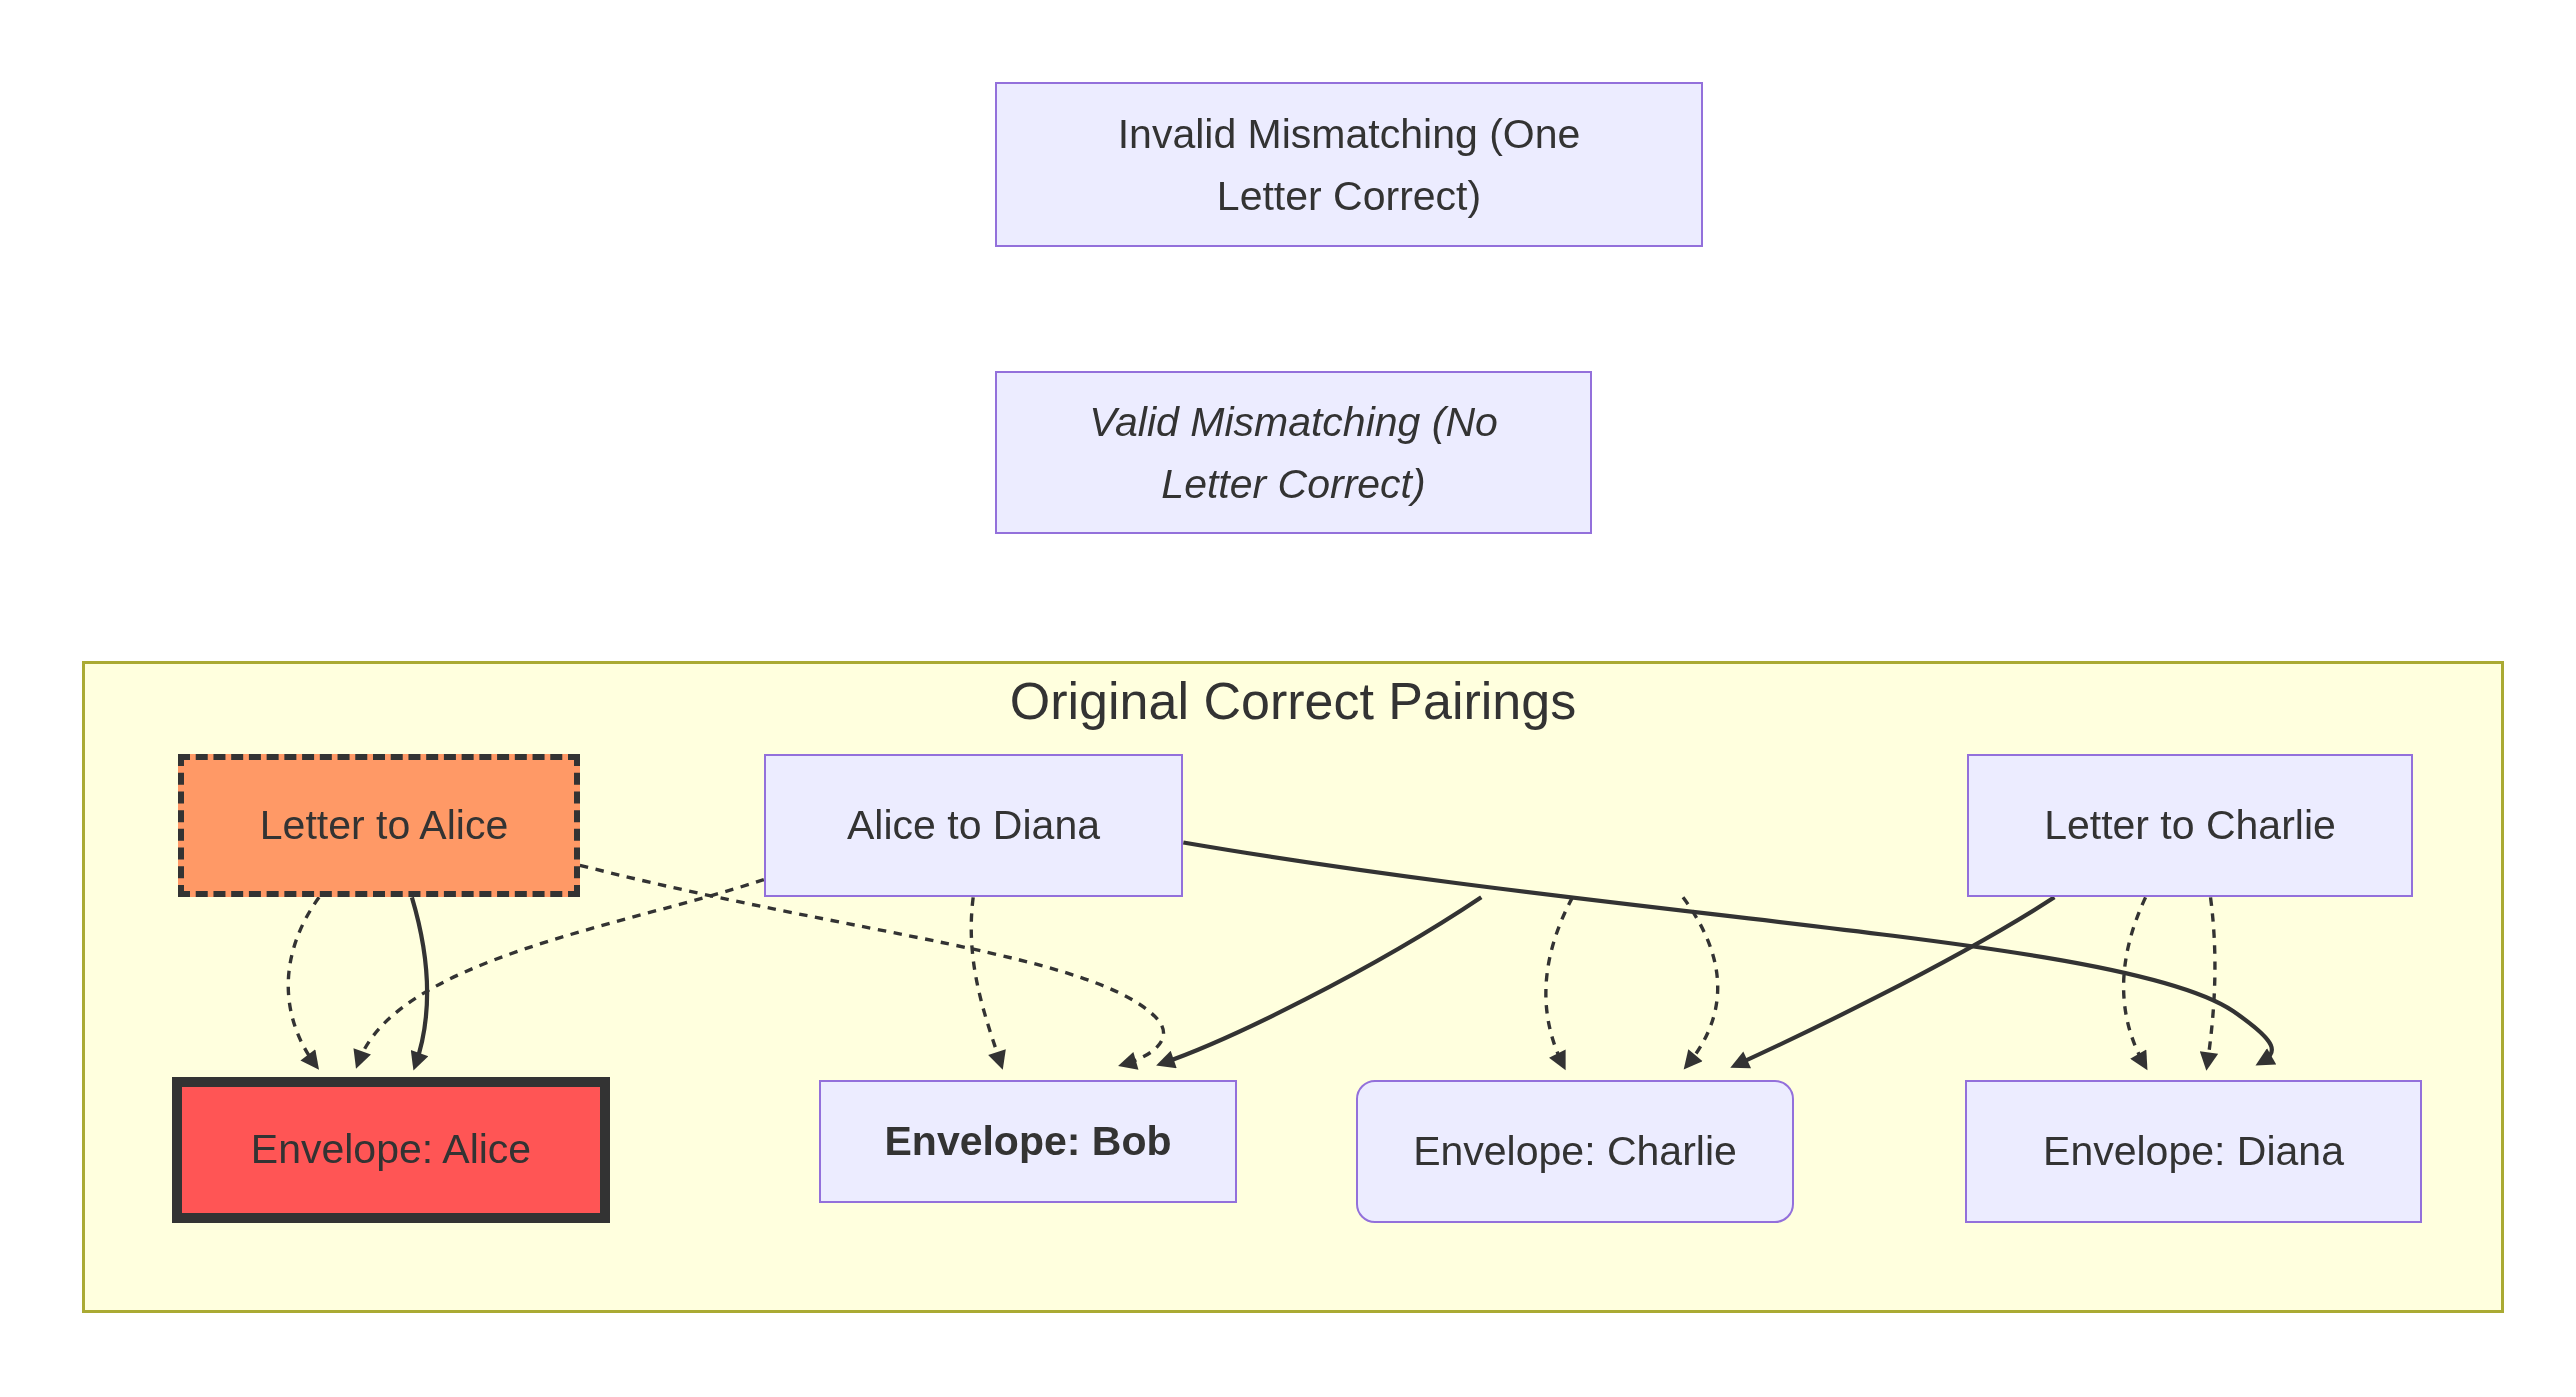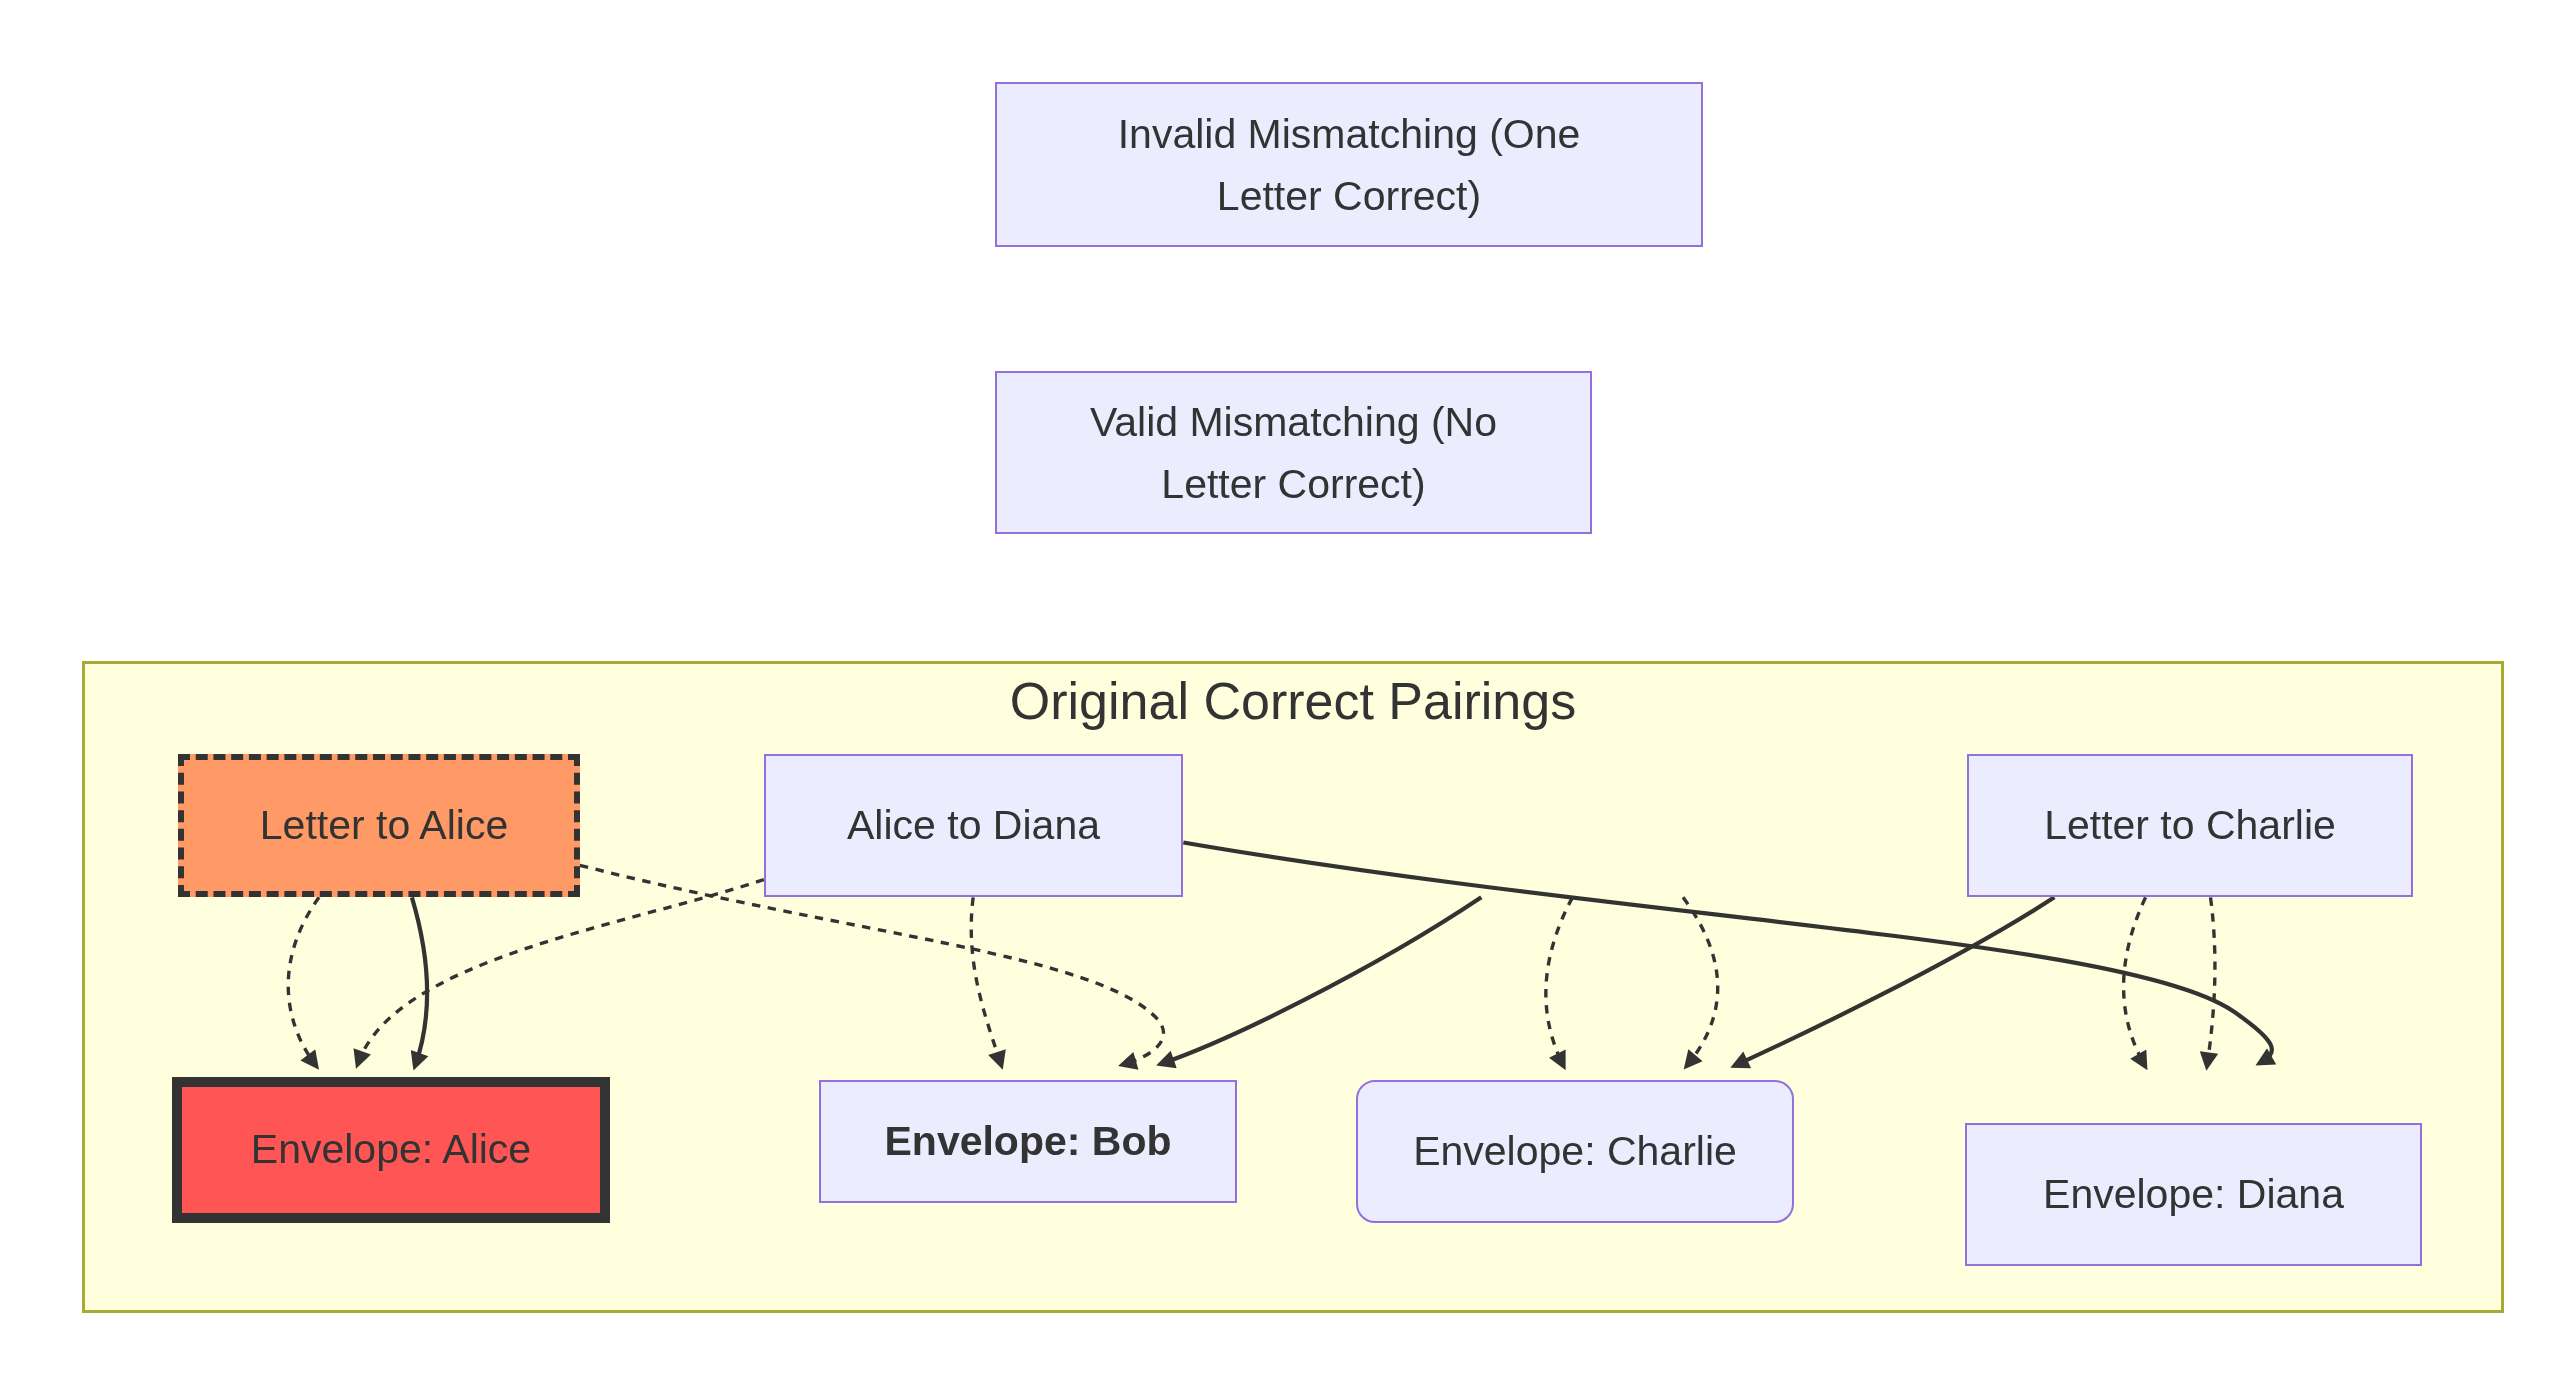--- a/index.html
+++ b/index.html
@@ -9,38 +9,38 @@
   .node{
     position:absolute;box-sizing:border-box;
     display:flex;align-items:center;justify-content:center;text-align:center;
     background:var(--node-fill,#ECECFF);
     border:2.5px solid var(--node-border,#9370DB);
     font-size:41px;line-height:1.45;color:var(--text,#333333);
   }
   .legend .label{line-height:62px;}
 
   .n-invalid{left:995px;top:82px;width:708px;height:165px;}
-  .n-valid{left:995px;top:371px;width:597px;height:163px;}
+  .n-valid{left:995px;top:371px;width:597px;height:163px;font-style:italic;}
 
   .sg{position:absolute;box-sizing:border-box;left:82px;top:661px;width:2422px;height:652px;
       background:var(--cluster-fill,#FFFFDE);border:3.4px solid var(--cluster-border,#AAAA33);}
   .sg-title{position:absolute;left:82px;top:671px;width:2422px;text-align:center;
       font-size:52px;color:var(--text,#333333);}
 
   .n-la{left:178px;top:754px;width:402px;height:143px;
         background:var(--letter-alice-fill,#FF9966);border:6.8px dashed var(--highlight-border,#333333);padding-left:10px;}
   .n-ld{left:764px;top:754px;width:419px;height:143px;}
   .n-lb{left:1427px;top:754px;width:391px;height:143px;}
   .n-lc{left:1967px;top:754px;width:446px;height:143px;}
 
   .n-ea{left:172px;top:1077px;width:438px;height:146px;
         background:var(--envelope-alice-fill,#FF5555);border:10px solid var(--highlight-border,#333333);}
   .n-eb{left:819px;top:1080px;width:418px;height:123px;font-weight:bold;}
   .n-ec{left:1356px;top:1080px;width:438px;height:143px;border-radius:19px;}
-  .n-ed{left:1965px;top:1080px;width:457px;height:143px;margin-top:43px;}
+  .n-ed{left:1965px;top:1080px;width:457px;height:143px;}
 
   svg.edges{position:absolute;left:0;top:0;pointer-events:none;}
   .edge{fill:none;stroke:var(--edge,#333333);}
   .edge.dashed{stroke-width:4;stroke-dasharray:10 9;}
   .edge.solid{stroke-width:5;}
 </style>
 </head>
 <body>
 
 <div class="stage">

